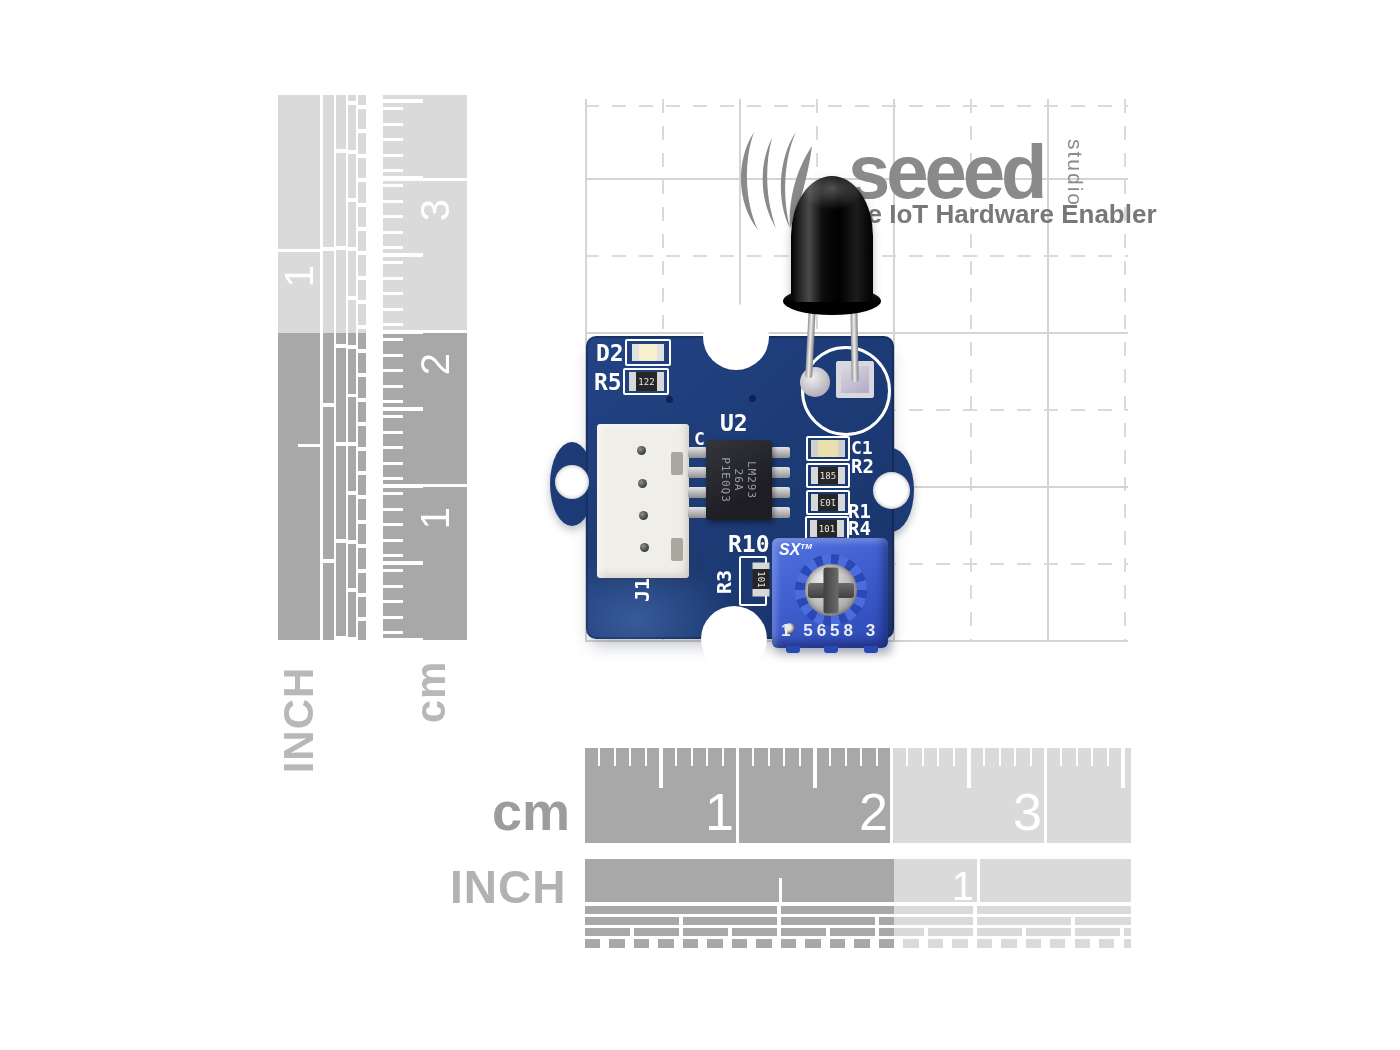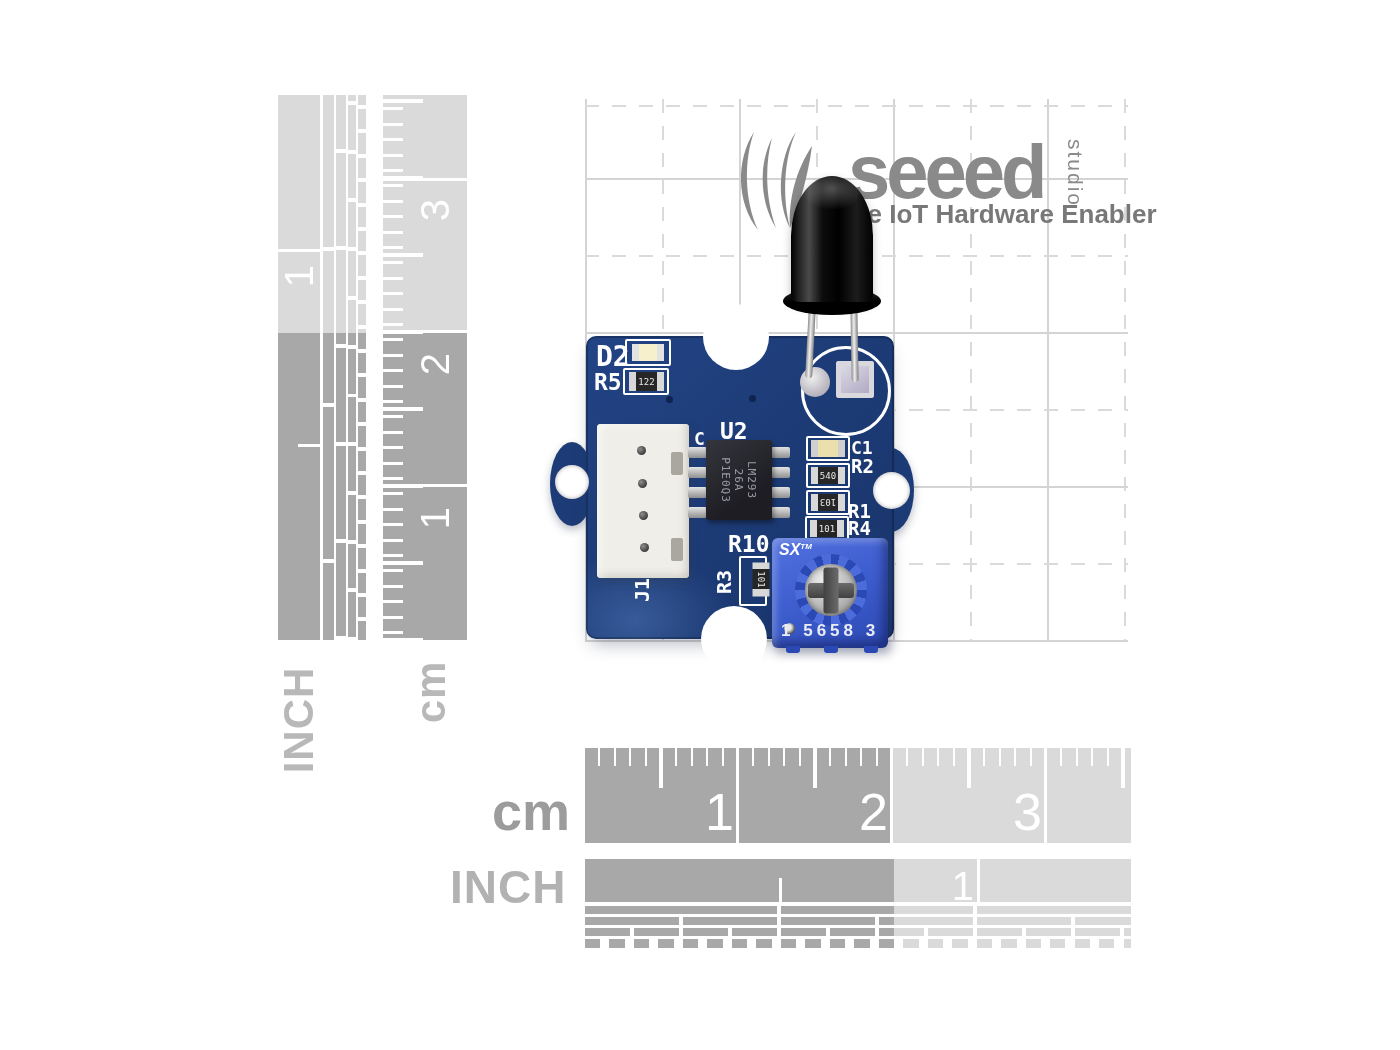--- a/index.html
+++ b/index.html
@@ -227,58 +227,58 @@
     <div class="abs tab" style="left:550px; top:442px; width:44px; height:84px;"></div>
     <div class="abs tab" style="left:868px; top:448px; width:46px; height:84px;"></div>
     <div class="abs board"></div>
     <div class="abs notch" style="left:703px; top:304px; width:66px; height:66px;"></div>
     <div class="abs notch" style="left:701px; top:606px; width:66px; height:66px;"></div>
     <div class="abs hole" style="left:555px; top:465px; width:34px; height:34px;"></div>
     <div class="abs hole" style="left:873px; top:472px; width:37px; height:37px;"></div>
     <div class="abs via" style="left:666px; top:396px;"></div>
     <div class="abs via" style="left:749px; top:395px;"></div>
 
-    <div class="silk" style="left:596px; top:340px; font-size:28px;">D2</div>
+    <div class="silk" style="left:596px; top:340px; font-size:23px;">D2</div>
     <div class="silkbox" style="left:625px; top:339px; width:46px; height:27px;"></div>
     <div class="abs smd led" style="left:632px; top:344px; width:32px; height:17px;"></div>
     <div class="silk" style="left:594px; top:369px; font-size:23px;">R5</div>
     <div class="silkbox" style="left:623px; top:368px; width:46px; height:27px;"></div>
     <div class="abs smd" style="left:629px; top:372px; width:35px; height:19px;">122</div>
 
     <div class="abs conn"></div>
     <div class="pin" style="left:637px; top:446px;"></div>
     <div class="pin" style="left:638px; top:479px;"></div>
     <div class="pin" style="left:639px; top:511px;"></div>
     <div class="pin" style="left:640px; top:543px;"></div>
     <div class="slot" style="left:671px; top:452px;"></div>
     <div class="slot" style="left:671px; top:538px;"></div>
     <div class="silk" style="left:630px; top:578px; font-size:20px; transform:rotate(-90deg);">J1</div>
 
-    <div class="silk" style="left:720px; top:410px; font-size:23px;margin-top:8px;">U2</div>
+    <div class="silk" style="left:720px; top:410px; font-size:23px;">U2</div>
     <div class="silk" style="left:694px; top:428px; font-size:18px;">C</div>
     <div class="ic-lead" style="left:688px; top:447px;"></div>
     <div class="ic-lead" style="left:688px; top:467px;"></div>
     <div class="ic-lead" style="left:688px; top:487px;"></div>
     <div class="ic-lead" style="left:688px; top:507px;"></div>
     <div class="ic-lead" style="left:771px; top:447px;"></div>
     <div class="ic-lead" style="left:771px; top:467px;"></div>
     <div class="ic-lead" style="left:771px; top:487px;"></div>
     <div class="ic-lead" style="left:771px; top:507px;"></div>
     <div class="abs ic-body"></div>
     <div class="abs ic-text">
       <span>LM293</span>
       <span>26A</span>
       <span>P1E0Q3</span>
     </div>
 
     <div class="silkbox" style="left:806px; top:436px; width:44px; height:25px;"></div>
     <div class="abs smd cap" style="left:811px; top:440px; width:34px; height:17px;"></div>
     <div class="silk" style="left:851px; top:437px; font-size:18px;">C1</div>
     <div class="silkbox" style="left:806px; top:463px; width:44px; height:25px;"></div>
-    <div class="abs smd" style="left:811px; top:467px; width:34px; height:17px;">540</div>
+    <div class="abs smd" style="left:811px; top:467px; width:34px; height:17px;">185</div>
     <div class="silk" style="left:851px; top:455px; font-size:19px;">R2</div>
     <div class="silkbox" style="left:806px; top:490px; width:44px; height:25px;"></div>
     <div class="abs smd" style="left:811px; top:494px; width:34px; height:17px; transform:rotate(180deg);">103</div>
     <div class="silkbox" style="left:805px; top:516px; width:44px; height:25px;"></div>
     <div class="abs smd" style="left:810px; top:520px; width:34px; height:17px;">101</div>
     <div class="silk" style="left:848px; top:500px; font-size:19px;">R1</div>
     <div class="silk" style="left:848px; top:517px; font-size:19px;">R4</div>
 
     <div class="silk" style="left:728px; top:531px; font-size:23px;">R10</div>
     <div class="silk" style="left:712px; top:570px; font-size:20px; transform:rotate(-90deg);">R3</div>

